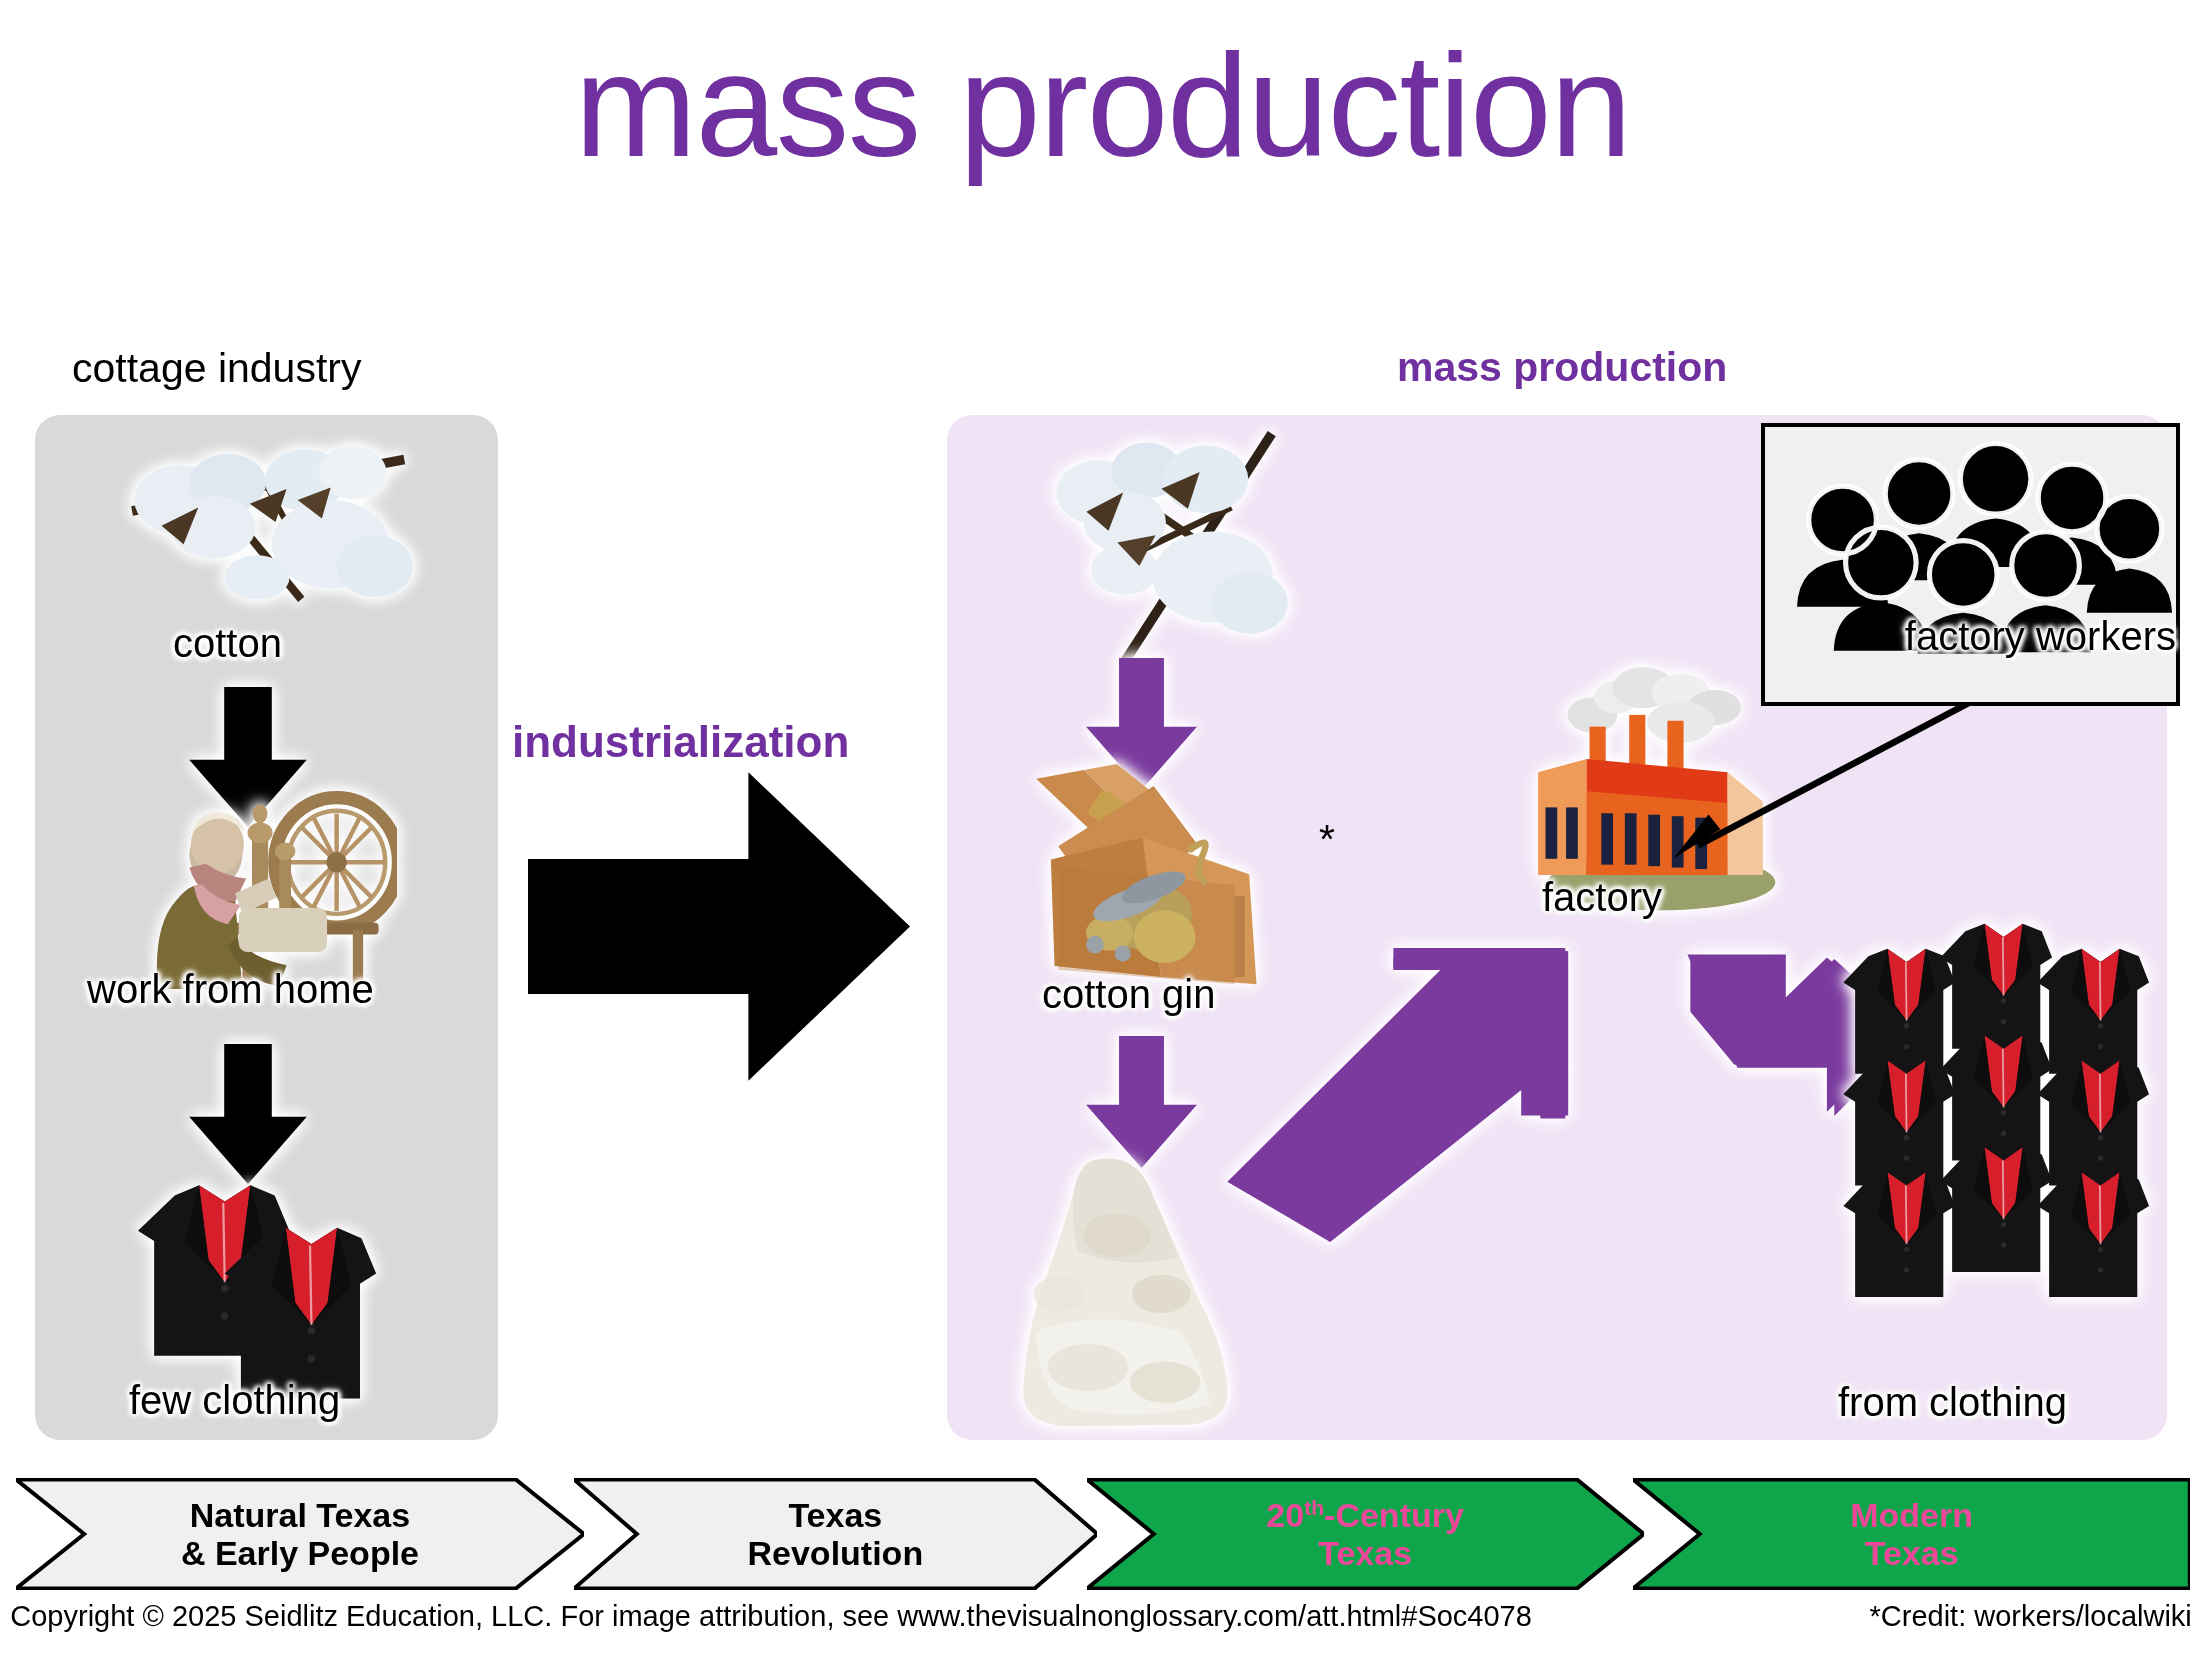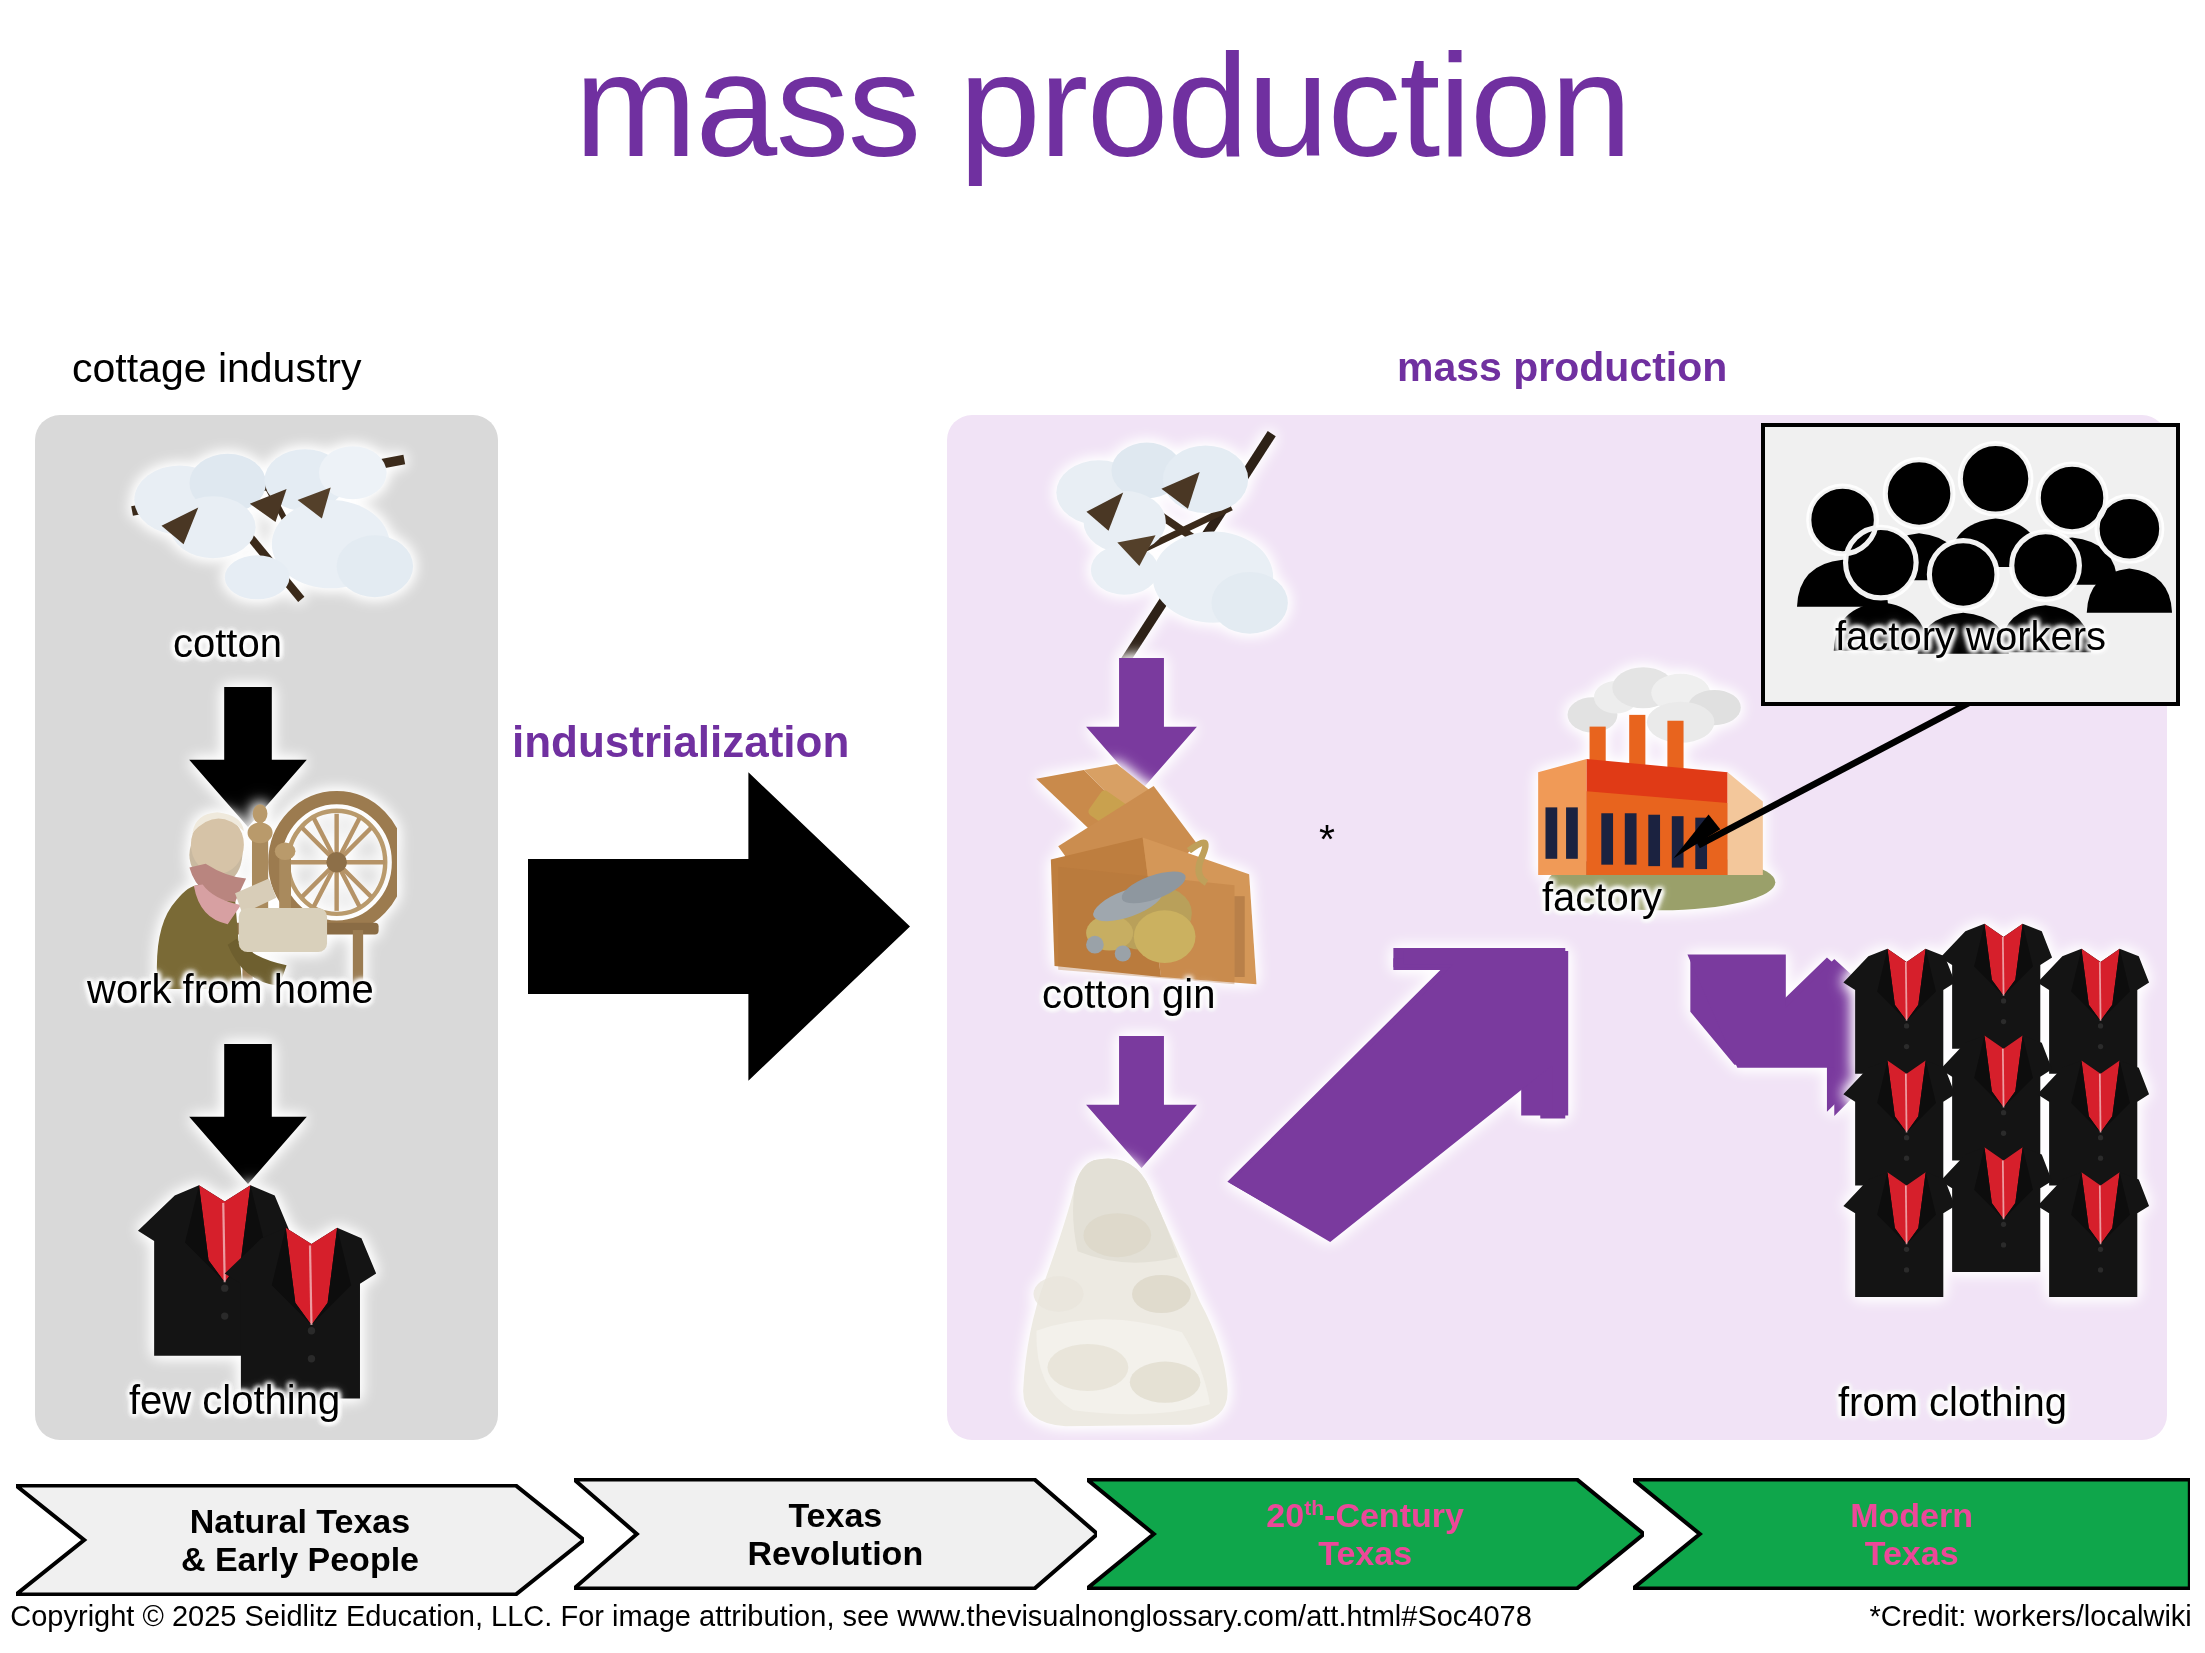--- a/index.html
+++ b/index.html
@@ -40,21 +40,21 @@
 
   
   .arrow{position:absolute;}
 
   
   .callout{
     position:absolute;left:1761px;top:423px;width:419px;height:283px;
     background:#F0F0F0;border:4.4px solid #000;box-sizing:border-box;z-index:30;
   }
   .callout-label{
-    position:absolute;left:0;top:187px;width:100%;text-align:center;
+    position:absolute;left:0;top:187px;width:100%;text-align:right;
     font-size:40px;color:#000;z-index:5;
     text-shadow:0 0 5.9px #fff,0 0 5.9px #fff,0 0 5.9px #fff,0 0 10.3px #fff,
       1.5px 1.5px 4.4px #fff,-1.5px -1.5px 4.4px #fff,1.5px -1.5px 4.4px #fff,-1.5px 1.5px 4.4px #fff;
   }
 
   
   .timeline{position:absolute;left:16px;top:1478px;width:2174px;height:112px;display:flex;}
   .chev{
     position:relative;height:112px;display:flex;align-items:center;justify-content:center;
     text-align:center;font-weight:bold;font-size:34px;line-height:1.12;
@@ -357,21 +357,21 @@
       <use href="#suit" x="8" y="186"></use>
       <use href="#suit" x="272" y="186"></use>
       <use href="#suit" x="140" y="304"></use>
       <use href="#suit" x="8" y="338"></use>
       <use href="#suit" x="272" y="338"></use>
     </g>
   </svg>
   <div class="lbl" style="left:1838px;top:1380px;">from clothing</div>
 
   <div class="timeline">
-    <div class="chev grey" style="flex:1.02;margin-top:6px;">
+    <div class="chev grey" style="flex:1.02;">
       <svg viewBox="0 0 100 152" preserveAspectRatio="none">
         <polygon points="0,2 88,2 100,76 88,150 0,150 12,76" fill="#F0F0F0" stroke="#000" stroke-width="4" vector-effect="non-scaling-stroke"></polygon>
       </svg>
       <div class="inner">
         <div>Natural Texas</div>
         <div>&amp; Early People</div>
       </div>
     </div>
 
 

